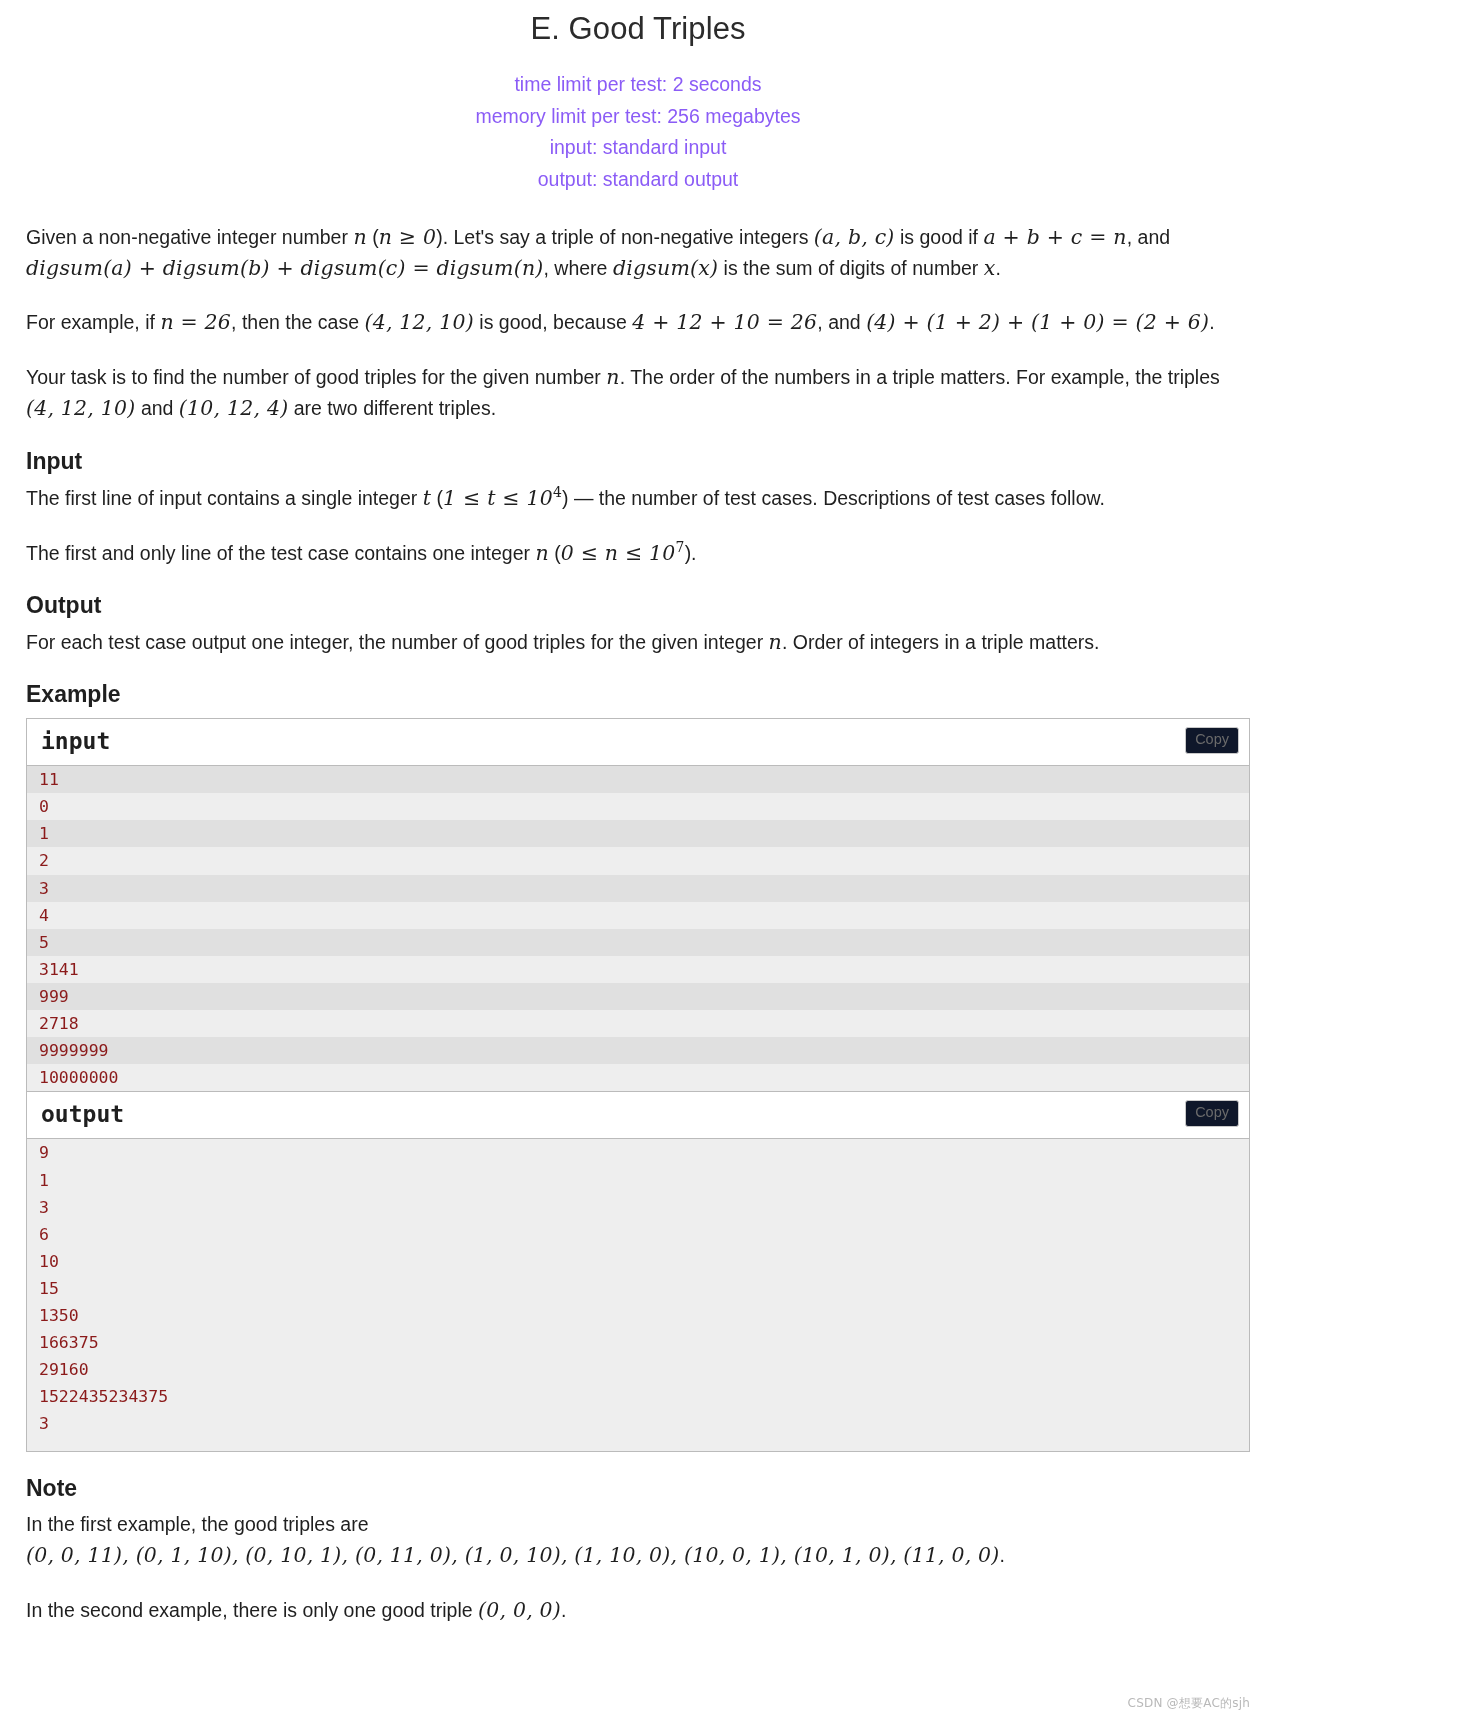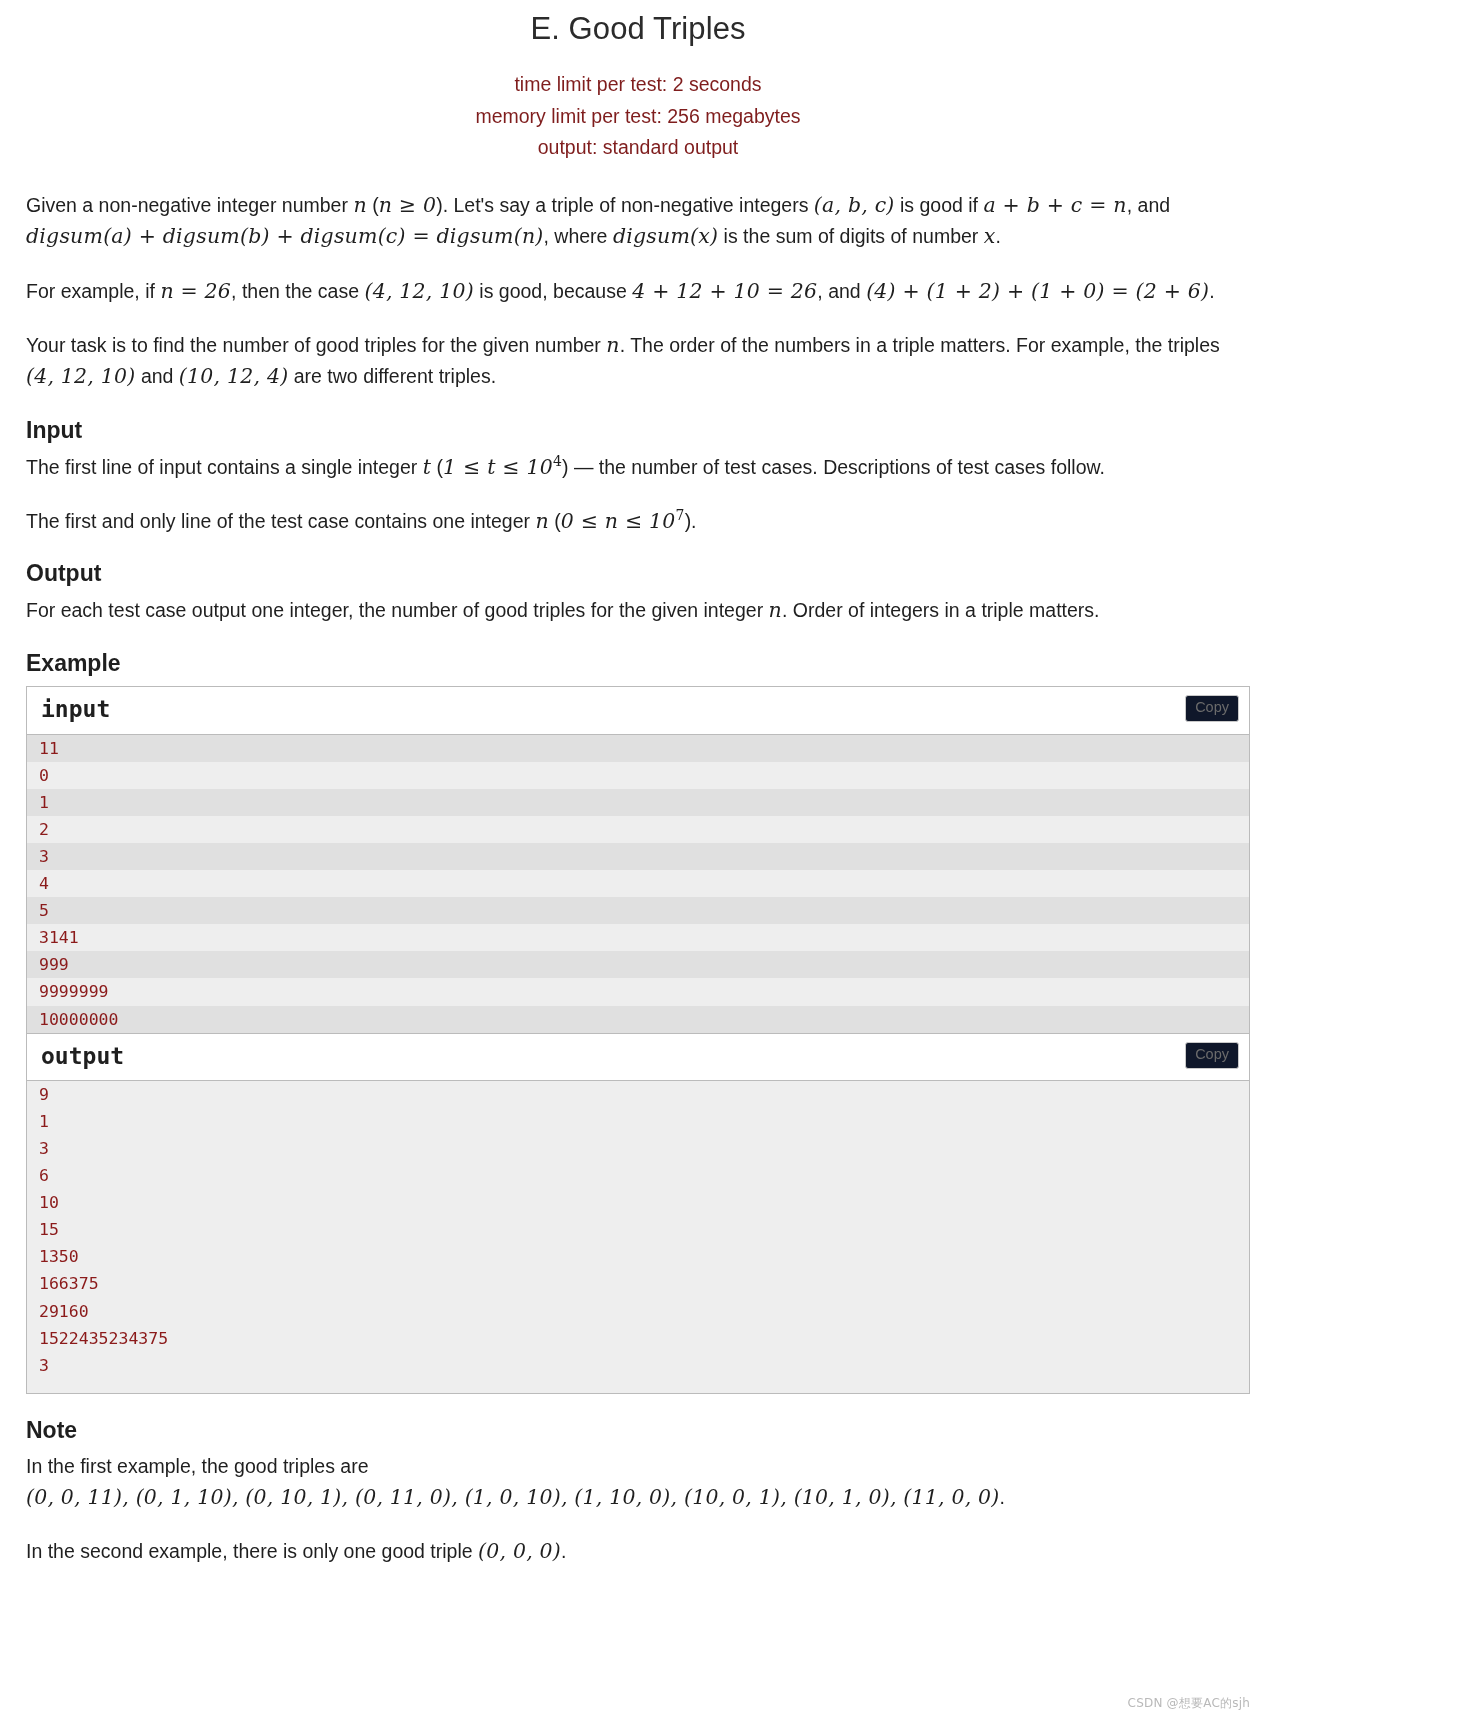--- a/index.html
+++ b/index.html
@@ -29,21 +29,21 @@
   .title {
     font-size: 31px;
     font-weight: 400;
     color: #2b2b2b;
     letter-spacing: 0.1px;
     margin: 0 0 22px 0;
     line-height: 1.2;
   }
   .limit-line {
     font-size: 19.5px;
-    color: #7f1d1d;
+    color: #8b5cf6;
     line-height: 1.62;
     font-weight: 400;
   }
   
   .content {
     padding: 0 26px 0 26px;
     margin-top: 26px;
   }
   p.para {
     font-size: 19.5px;
@@ -149,20 +149,21 @@
 </style>
 </head>
 <body>
 
 <div class="page">
 
   <div class="problem-header">
     <div class="title">E. Good Triples</div>
     <div class="limit-line">time limit per test: 2 seconds</div>
     <div class="limit-line">memory limit per test: 256 megabytes</div>
+    <div class="limit-line">input: standard input</div>
     <div class="limit-line">output: standard output</div>
   </div>
 
   <div class="content">
 
     <p class="para"><span>Given a non-negative integer number </span><span class="m">n</span><span> (</span><span class="m">n ≥ 0</span><span>). Let's say a triple of non-negative integers </span><span class="m">(a, b, c)</span><span> is good if </span><span class="m">a + b + c = n</span><span>, and </span><span class="m">digsum(a) + digsum(b) + digsum(c) = digsum(n)</span><span>, where </span><span class="m">digsum(x)</span><span> is the sum of digits of number </span><span class="m">x</span><span>.</span></p>
 
     <p class="para"><span>For example, if </span><span class="m">n = 26</span><span>, then the case </span><span class="m">(4, 12, 10)</span><span> is good, because </span><span class="m">4 + 12 + 10 = 26</span><span>, and </span><span class="m">(4) + (1 + 2) + (1 + 0) = (2 + 6)</span><span>.</span></p>
 
     <p class="para"><span>Your task is to find the number of good triples for the given number </span><span class="m">n</span><span>. The order of the numbers in a triple matters. For example, the triples </span><span class="m">(4, 12, 10)</span><span> and </span><span class="m">(10, 12, 4)</span><span> are two different triples.</span></p>
@@ -191,20 +192,21 @@
           <div class="sample-data striped">
               <div class="line">11</div>
               <div class="line">0</div>
               <div class="line">1</div>
               <div class="line">2</div>
               <div class="line">3</div>
               <div class="line">4</div>
               <div class="line">5</div>
               <div class="line">3141</div>
               <div class="line">999</div>
+              <div class="line">2718</div>
               <div class="line">9999999</div>
               <div class="line">10000000</div>
             </div>
         </div>
 
         <div class="sample-box">
           <div class="sample-head">
             <span class="label">output</span>
             <button class="copy-btn">Copy</button>
           </div>

